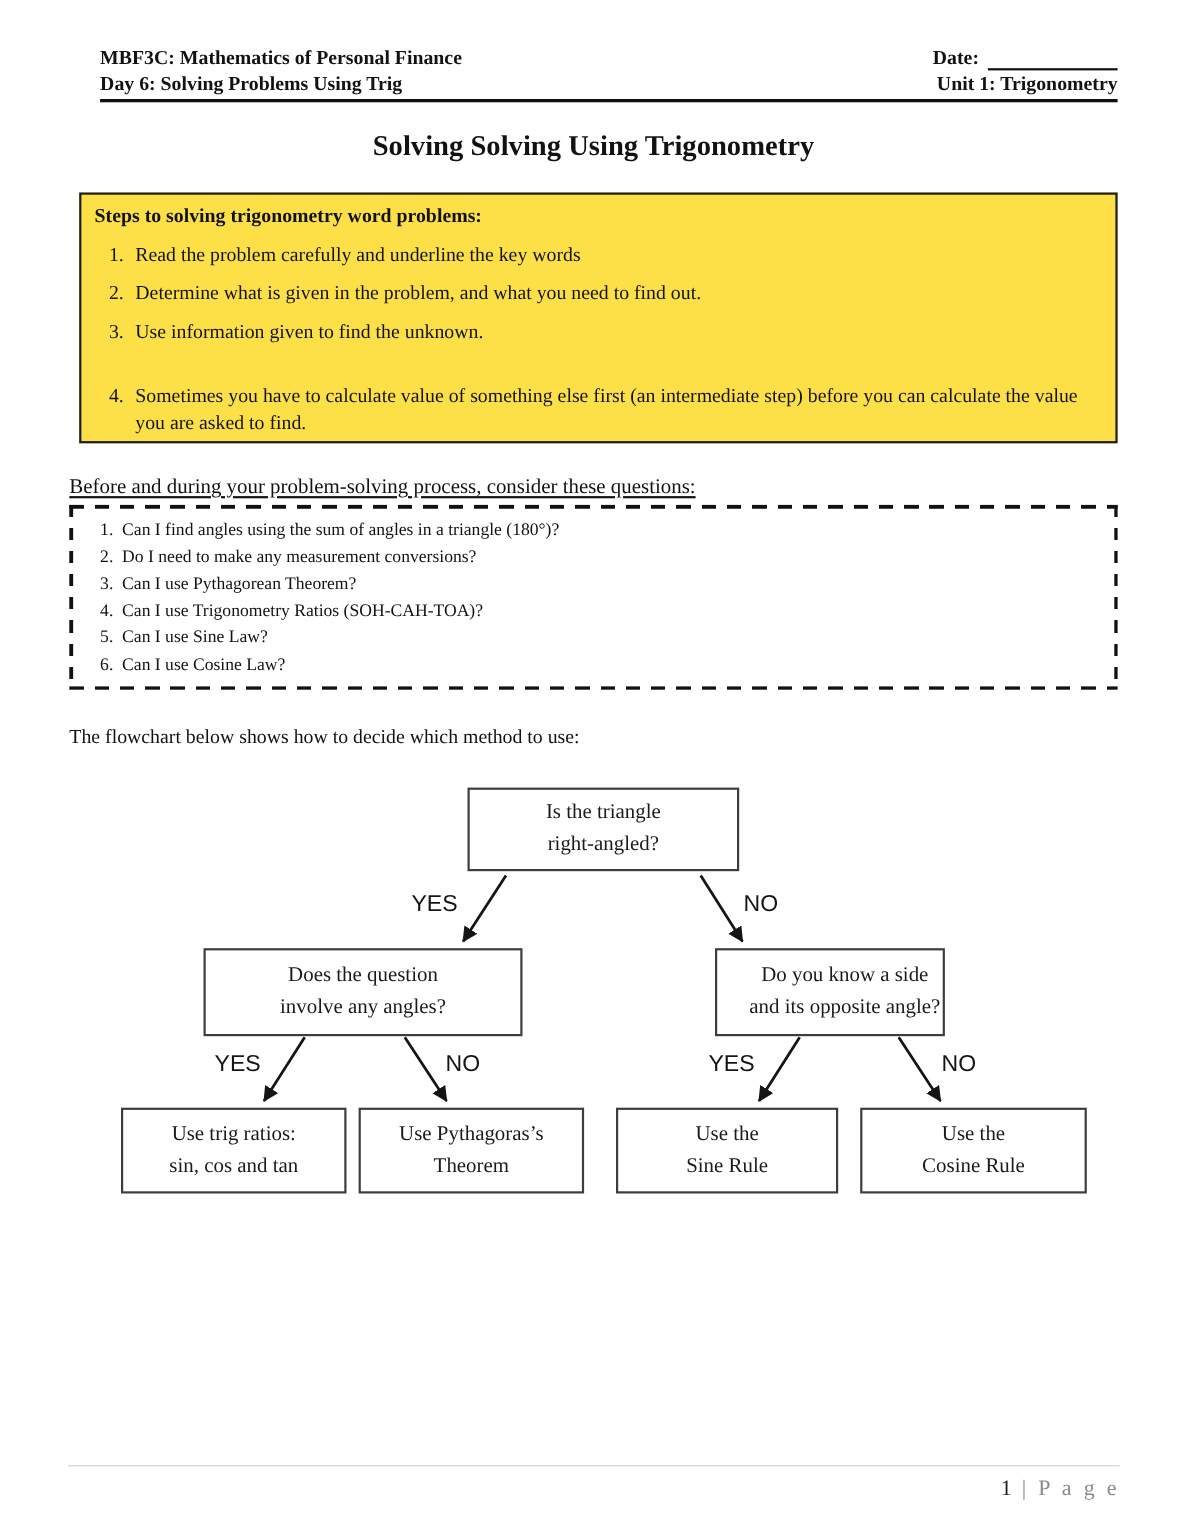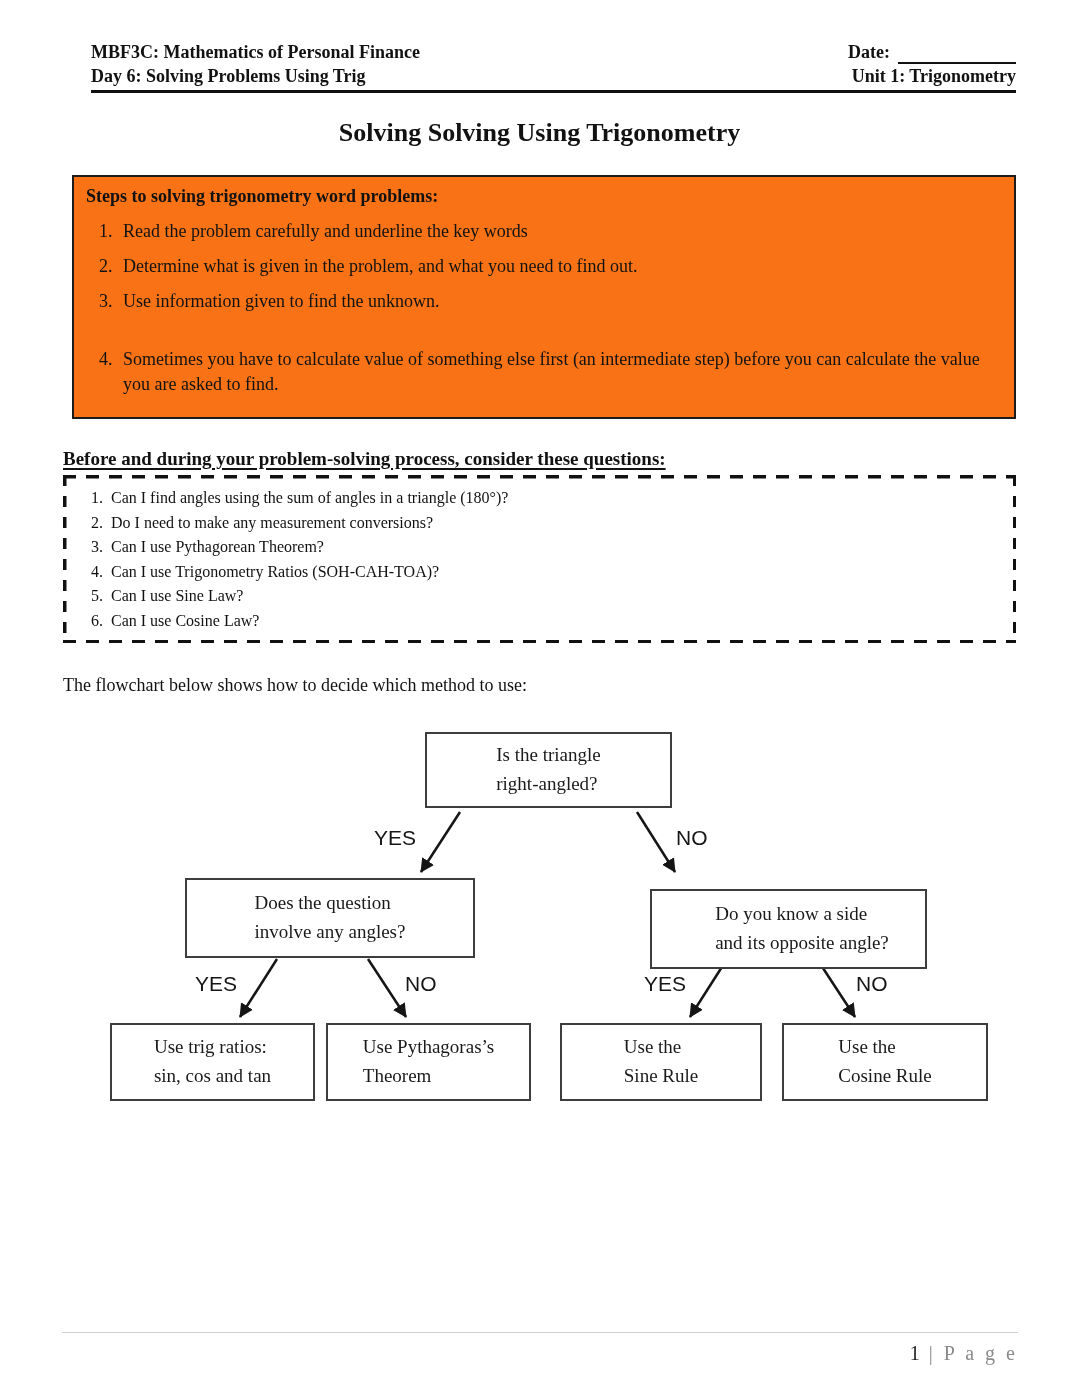--- a/index.html
+++ b/index.html
@@ -20,33 +20,33 @@
   .date-wrap { display:flex; align-items:flex-end; }
   .date-blank { display:inline-block; width:118px; border-bottom:2px solid #101010; height:18px; margin-left:8px; }
   .unit-text { }
 
   
   .doc-title { text-align:center; font-weight:bold; font-size:26px; margin:25px 0 0 0; }
 
   
   .steps-box {
     margin:27px 0 0 9px;
-    background:#f97316;
+    background:#fde047;
     border:2px solid #1c1c1c;
-    padding:7px 14px 16px 12px;
+    padding:7px 14px 0 12px;
   }
   .steps-heading { font-weight:bold; font-size:18px; line-height:24px; }
   .steps-box ol { margin:11px 0 0 0; padding-left:31px; font-size:18px; }
   .steps-box ol li { margin-bottom:10px; line-height:25px; padding-left:6px; }
   .steps-box ol li:last-child { margin-bottom:4px;margin-top:33px; }
 
   
   .questions-heading {
     margin-top:28px;
-    font-weight:bold; font-size:19px; line-height:24px;
+    font-weight:normal; font-size:19px; line-height:24px;
     text-decoration:underline;
     text-decoration-thickness:2px;
     text-underline-offset:3px;
   }
   .questions-box {
     margin-top:4px;
     position:relative;
     padding:11px 14px 10px 8px;
     background:
       repeating-linear-gradient(90deg,#111 0 13px,transparent 13px 23px) left top/100% 3.5px no-repeat,
@@ -59,28 +59,29 @@
 
   
   .flow-intro { margin:30px 0 0 0; font-size:18px; line-height:24px; }
   .flowchart { position:relative; height:400px; margin-top:18px; }
   .flowchart svg { position:absolute; left:0; top:0; }
   .fc-box {
     position:absolute;
     border:2px solid #3d3d3d;
     background:#ffffff;
     display:flex; align-items:center; justify-content:center;
+    text-align:center;
     font-size:19px; line-height:1.52;
     white-space:pre-line;
     color:#1a1a1a;
     box-sizing:border-box;
   }
   .fc-root  { left:425px; top:17px;  width:247px; height:76px; }
   .fc-midl  { left:185px; top:163px; width:290px; height:80px; }
-  .fc-midr  { left:650px; top:174px; width:277px; height:80px;padding-left:27px; }
+  .fc-midr  { left:650px; top:163px; width:209px; height:80px;padding-left:27px; }
   .fc-leaf1 { left:110px; top:308px; width:205px; height:78px; }
   .fc-leaf2 { left:326px; top:308px; width:205px; height:78px; }
   .fc-leaf3 { left:560px; top:308px; width:202px; height:78px; }
   .fc-leaf4 { left:782px; top:308px; width:206px; height:78px; }
   .fc-label {
     position:absolute;
     font-family:"Liberation Sans","DejaVu Sans",sans-serif;
     font-size:21px; line-height:22px; color:#151515;
   }
   .lb-yes1 { left:374px; top:112px; }

